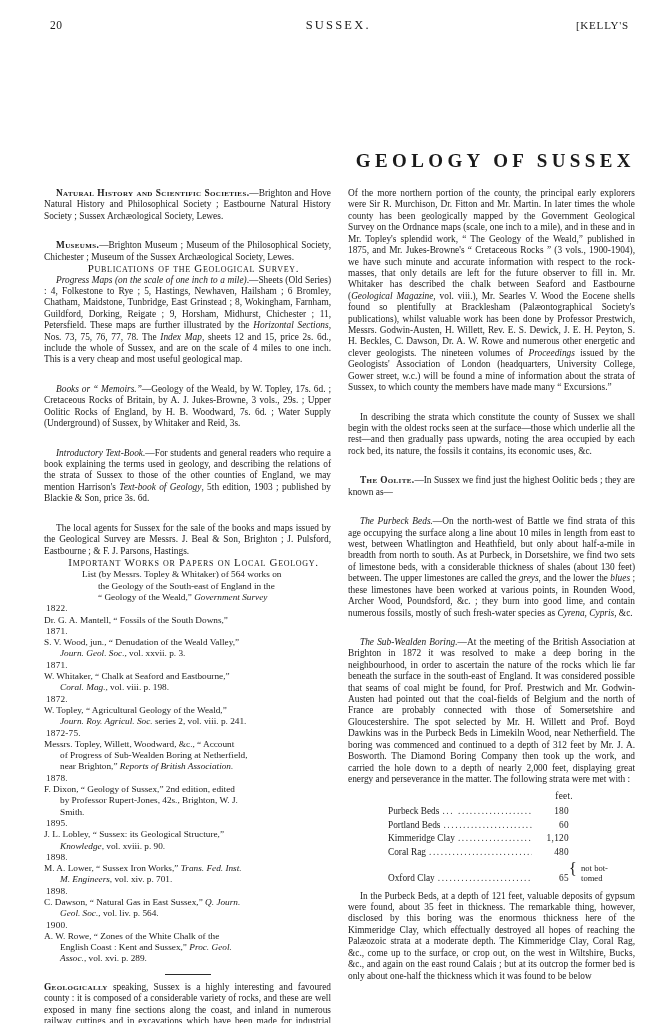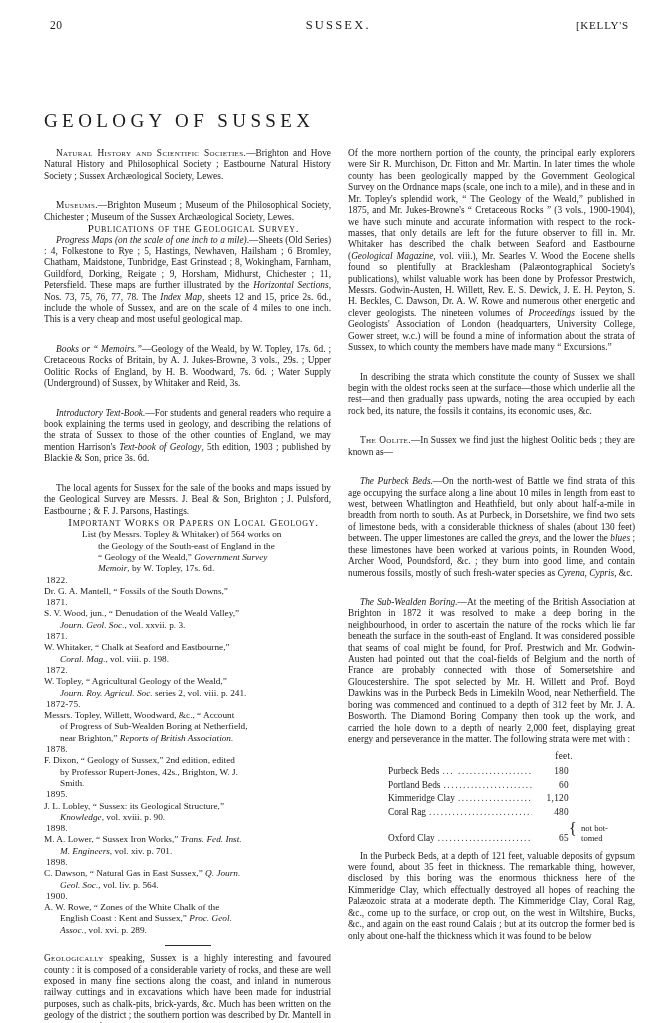--- a/index.html
+++ b/index.html
@@ -45,26 +45,26 @@
     flex: 0 0 auto;
     margin-left: 38px;
   }
   .head-right {
     font-size: 11px;
     letter-spacing: 0.8px;
   }
 
   
   .page-title {
-    text-align: left;
+    text-align: right;
     font-size: 19px;
     letter-spacing: 4.4px;
-    margin-top: 72px;
+    margin-top: 112px;
     margin-bottom: 16px;
-    font-weight: normal;
+    font-weight: bold;
   }
 
   
   .columns {
     display: flex;
     gap: 17px;
     align-items: flex-start;
   }
   .col {
     width: 287px;
@@ -77,20 +77,21 @@
   .col p {
     margin: 0;
     text-indent: 12px;
   }
   .col p.noindent { text-indent: 0; }
   .col p.gap { margin-top: 18px; }
 
   .smallcaps {
     font-variant: small-caps;
     letter-spacing: 0.35px;
+    font-weight: bold;
   }
   .it { font-style: italic; }
 
   .section-head {
     text-align: center;
     font-variant: small-caps;
     letter-spacing: 0.7px;
     font-size: 11px;
     margin: 7px 0 1px 0;
     text-indent: 0;
@@ -241,21 +242,20 @@
       <p class="gap">The local agents for Sussex for the sale of the books and maps issued by the Geological Survey are Messrs. J. Beal &amp; Son, Brighton ; J. Pulsford, Eastbourne ; &amp; F. J. Parsons, Hastings.</p>
 
       <p class="section-head">Important Works or Papers on Local Geology.</p>
 
       <div class="biblist">
 
         <p class="bib-intro">
           <span>List (by Messrs. Topley &amp; Whitaker) of 564 works on</span>
           <span class="cont">the Geology of the South-east of England in the</span>
           <span class="cont"><span>“ Geology of the Weald,” </span><span class="it">Government Survey</span></span>
-          <span class="cont"><span class="it">Memoir</span><span>, by W. Topley, 17s. 6d.</span></span>
         </p>
 
         <div class="bib-row">
           <span class="bib-year">1822.</span>
           <span class="bib-text">
             <span>Dr. G. A. Mantell, “ Fossils of the South Downs,”</span>
           </span>
         </div>
 
         <div class="bib-row">

